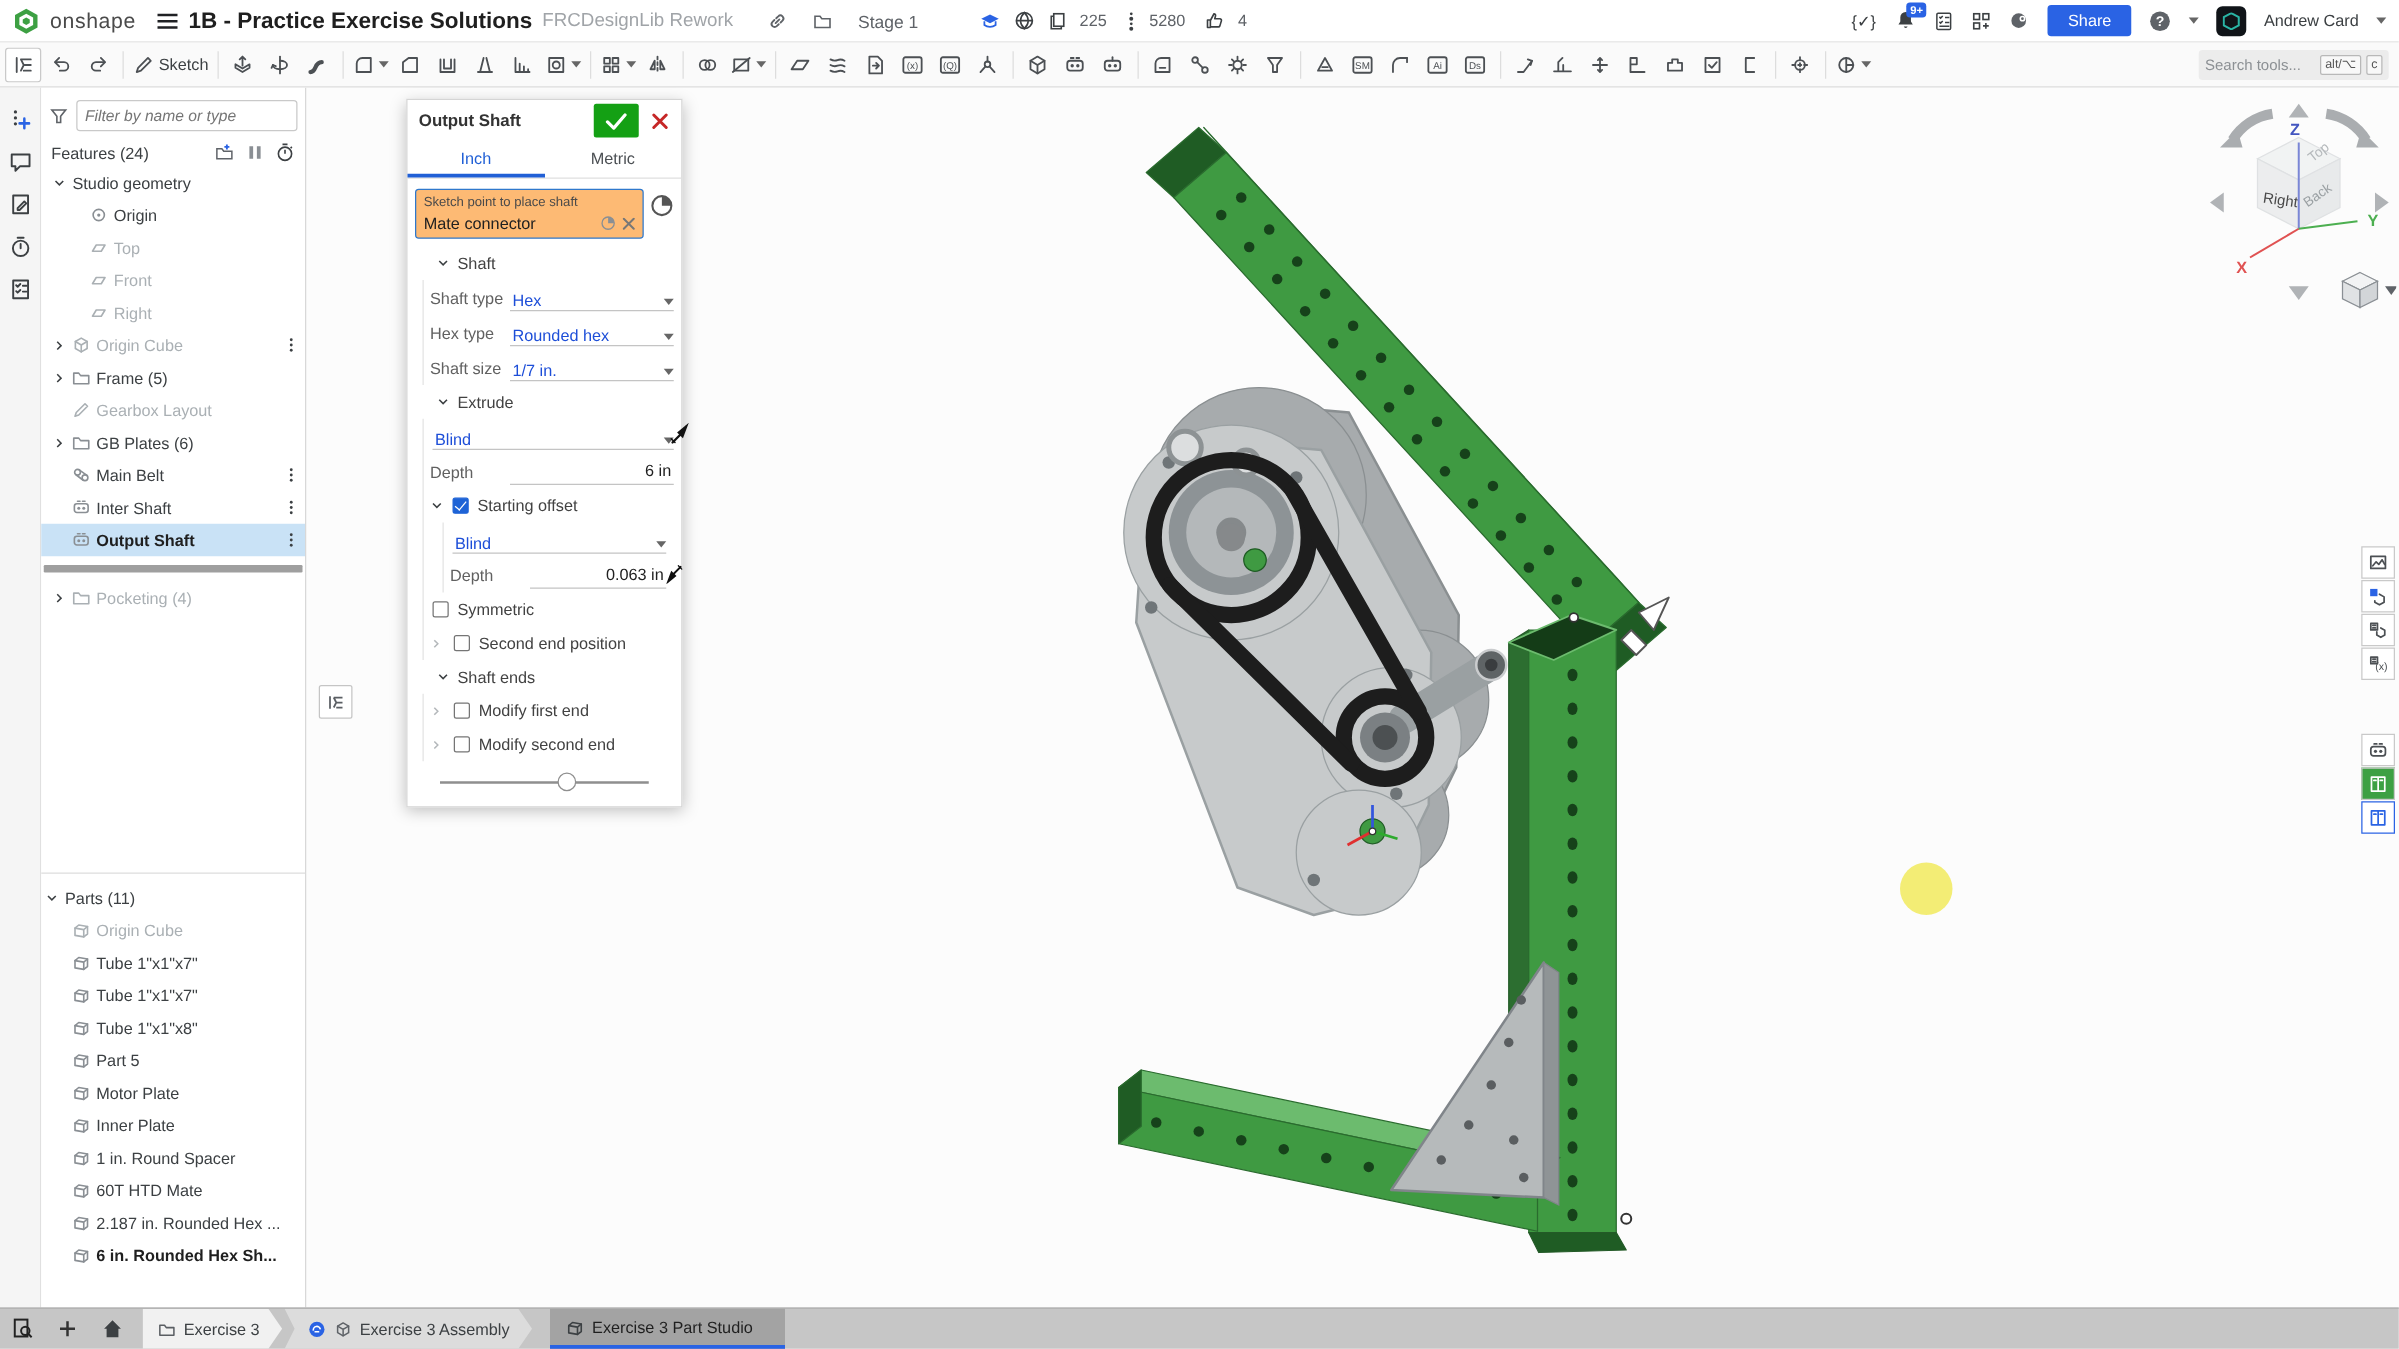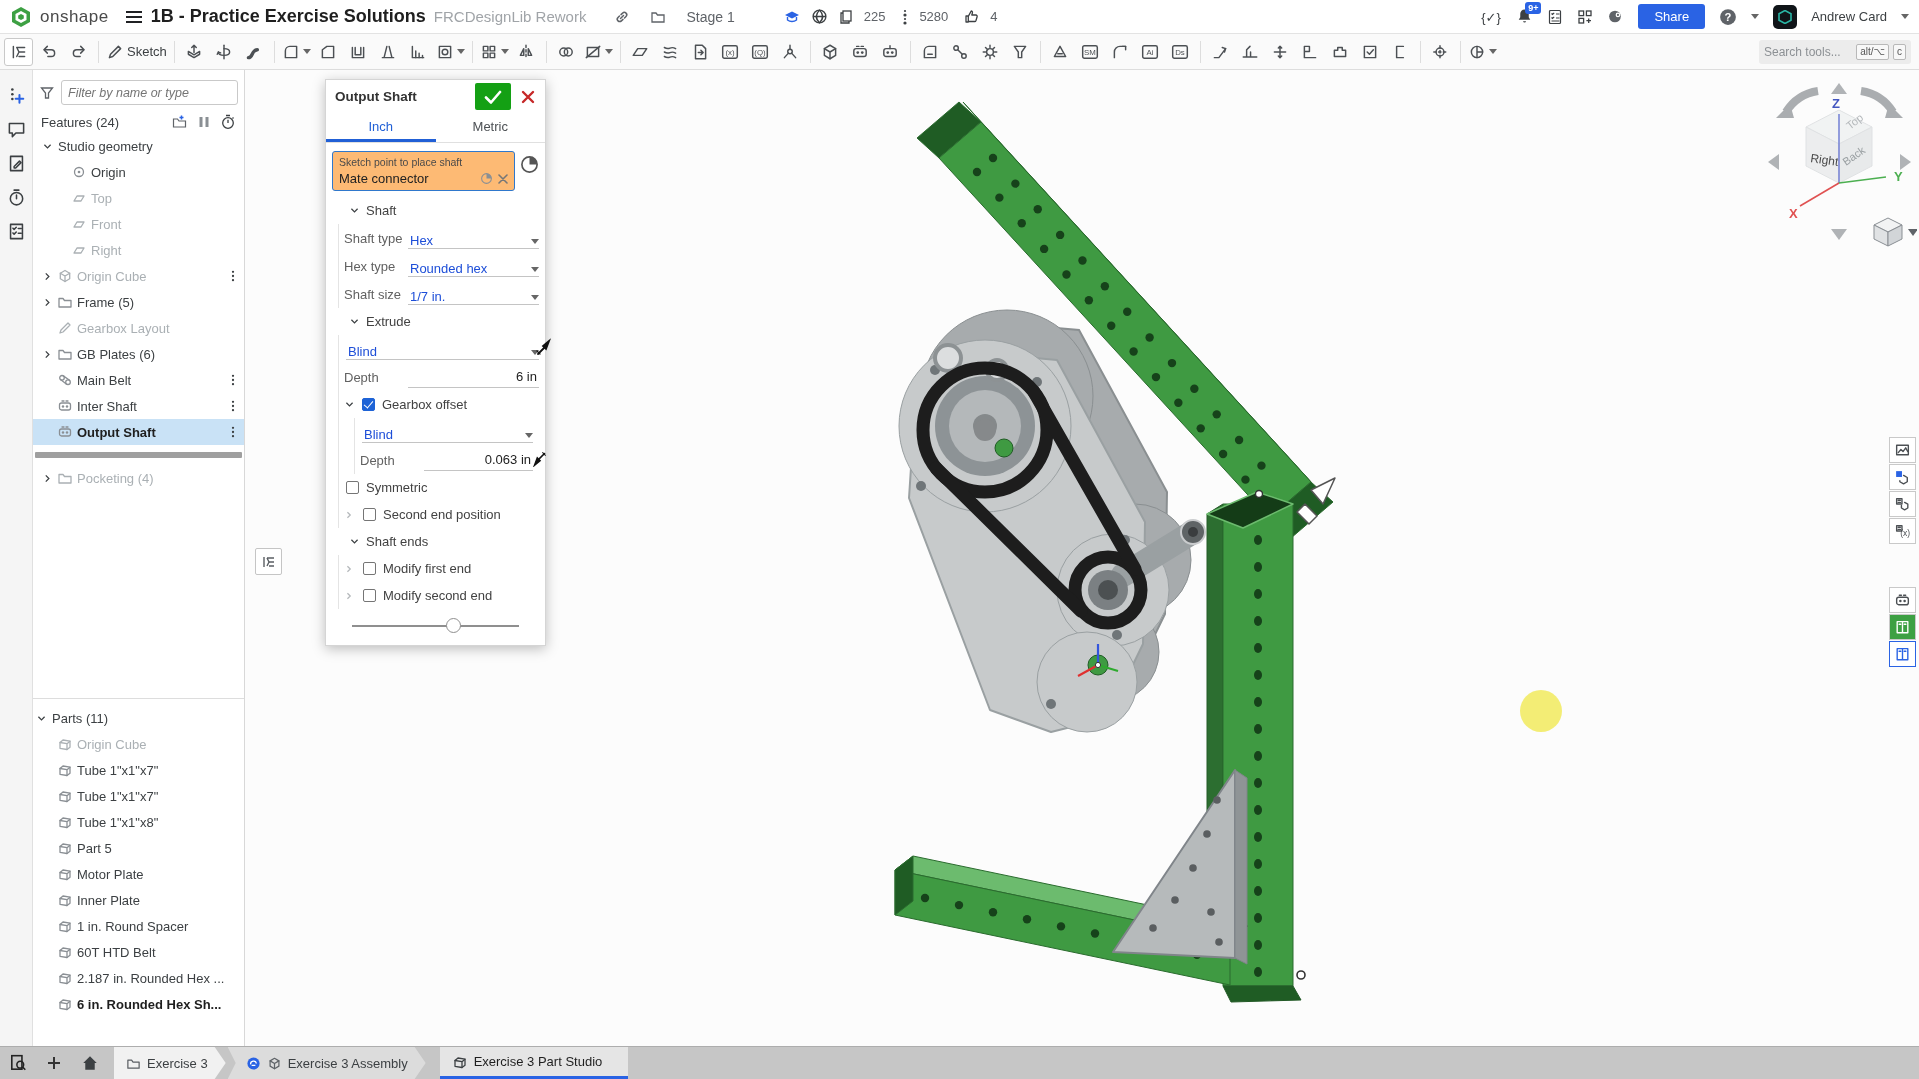--- a/index.html
+++ b/index.html
@@ -99,21 +99,21 @@
   .dlg-slider .line{position:absolute;left:0;right:0;top:12px;height:2px;background:#8f8f8f;}
   .dlg-slider .knob{position:absolute;left:56%;top:5px;width:15px;height:15px;border-radius:50%;
     background:#fff;border:1.6px solid #8f8f8f;cursor:pointer;}
   
   .bottombar{position:absolute;left:0;top:1046px;width:1919px;height:33px;background:#c6c6c6;
     border-top:1px solid #adadad;display:flex;align-items:stretch;z-index:30;}
   .bb-btn{width:36px;display:flex;align-items:center;justify-content:center;color:#2e2e2e;cursor:pointer;}
   .bb-tab{display:flex;align-items:center;gap:6px;font-size:13px;color:#3c4043;padding:0 18px 0 12px;cursor:pointer;}
   .bb-tab.crumb{background:#f1f1f1;clip-path:polygon(0 0,calc(100% - 11px) 0,100% 50%,calc(100% - 11px) 100%,0 100%);margin-right:2px;}
   .bb-tab.gray{background:#dcdcdc;clip-path:polygon(0 0,calc(100% - 11px) 0,100% 50%,calc(100% - 11px) 100%,0 100%,8px 50%);padding-left:18px;margin-right:14px;}
-  .bb-tab.active{background:#e5e5e5;border-bottom:3px solid #2a63e4;color:#1f1f1f;padding-right:26px;}
+  .bb-tab.active{background:#a3a3a3;border-bottom:3px solid #2a63e4;color:#1f1f1f;padding-right:26px;}
 </style>
 </head>
 <body>
 
 <div class="topbar">
   <span class="ico">
     <svg width="22" height="22" viewBox="0 0 22 22">
         <polygon points="11,1 20,6 20,16 11,21 2,16 2,6" fill="#3da043"></polygon>
         <polygon points="11,5 16.5,8 16.5,14 11,17 5.5,14 5.5,8" fill="#fff"></polygon>
         <polygon points="11,8 13.8,9.6 13.8,12.4 11,14 8.2,12.4 8.2,9.6" fill="#3da043"></polygon>
@@ -831,21 +831,21 @@
           </span>
           <span class="tlabel">1 in. Round Spacer</span>
         </div>
         <div class="trow" style="padding-left: 22px;">
           <span class="ticon">
             <svg viewBox="0 0 16 16" width="16" height="16">
               <path d="M3 6.5l3-2.5 7 1.2v6l-3 2.3-7-1.2z" fill="none" stroke="currentColor" stroke-width="1.3" stroke-linecap="round" stroke-linejoin="round"></path>
               <path d="M3 6.5l7 1.2 3-2.5M10 7.7v5.8" fill="none" stroke="currentColor" stroke-width="1.3" stroke-linecap="round" stroke-linejoin="round"></path>
             </svg>
           </span>
-          <span class="tlabel">60T HTD Belt</span>
+          <span class="tlabel">60T HTD Mate</span>
         </div>
         <div class="trow" style="padding-left: 22px;">
           <span class="ticon">
             <svg viewBox="0 0 16 16" width="16" height="16">
               <path d="M3 6.5l3-2.5 7 1.2v6l-3 2.3-7-1.2z" fill="none" stroke="currentColor" stroke-width="1.3" stroke-linecap="round" stroke-linejoin="round"></path>
               <path d="M3 6.5l7 1.2 3-2.5M10 7.7v5.8" fill="none" stroke="currentColor" stroke-width="1.3" stroke-linecap="round" stroke-linejoin="round"></path>
             </svg>
           </span>
           <span class="tlabel">2.187 in. Rounded Hex ...</span>
         </div>
@@ -1201,21 +1201,21 @@
     </div>
     <div class="drow">
       <span class="dlabel">Depth</span>
       <span class="dnum">6 in</span>
     </div>
     <div class="chk-row">
       <svg width="11" height="11" viewBox="0 0 16 16" fill="none" stroke="#3c4043" stroke-width="1.8">
           <path d="M3.5 5.5L8 10l4.5-4.5"></path>
         </svg>
       <span class="cb checked"></span>
-      <span>Gearbox offset</span>
+      <span>Starting offset</span>
     </div>
     <div class="sec-body" style="margin-left:10px;">
       <div class="drow">
         <span class="dval" style="margin-left:2px;">
             <span class="vtext">Blind</span>
             <span class="tri"></span>
           </span>
       </div>
       <div class="drow">
         <span class="dlabel">Depth</span>

